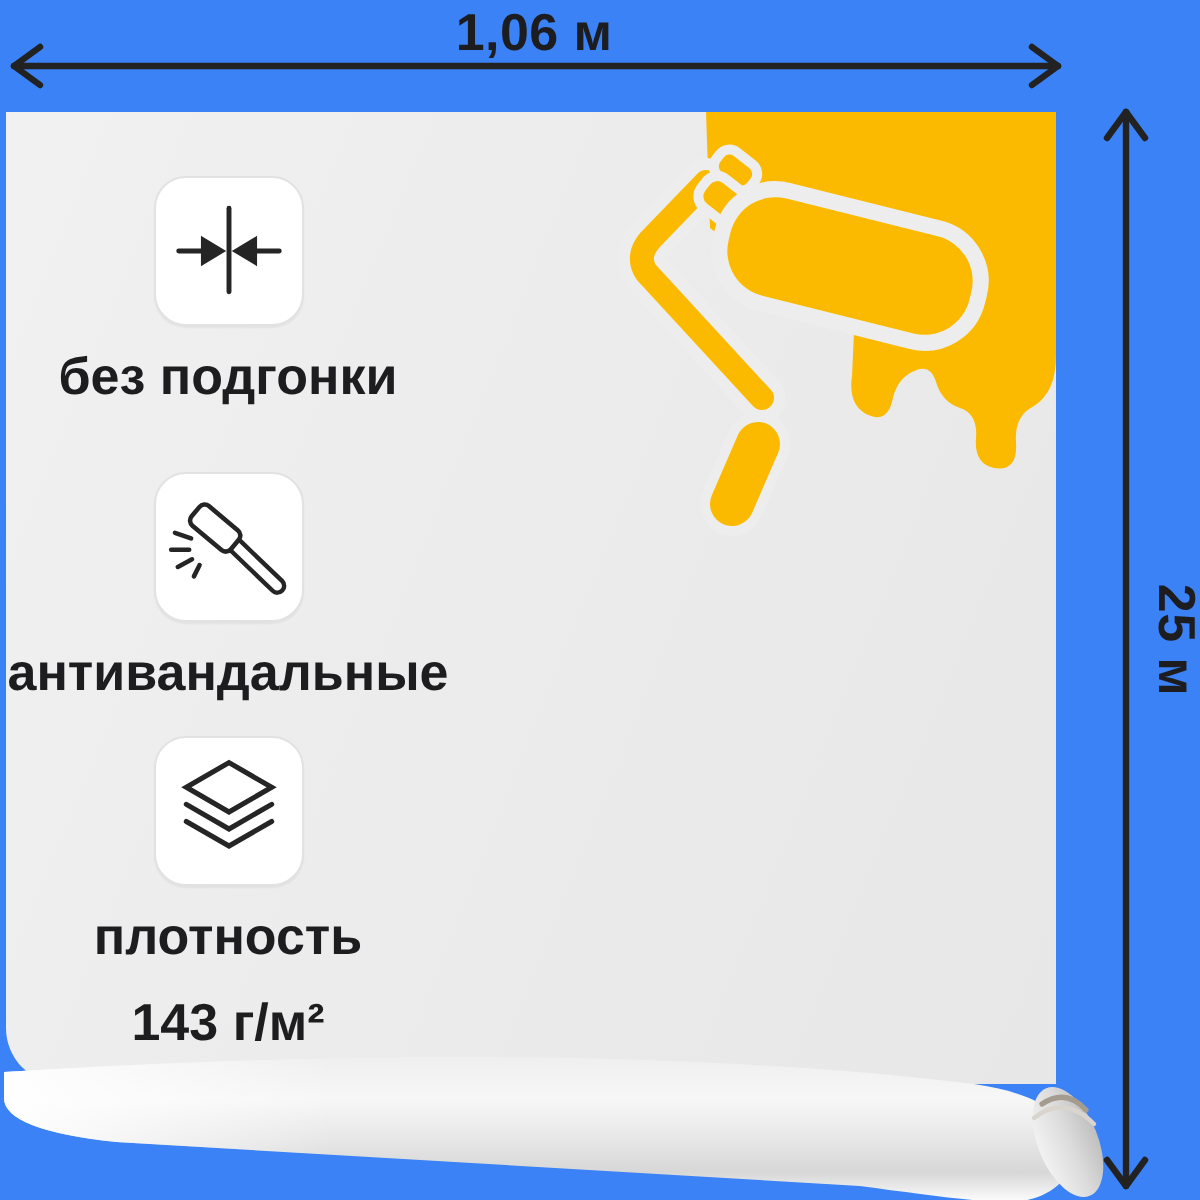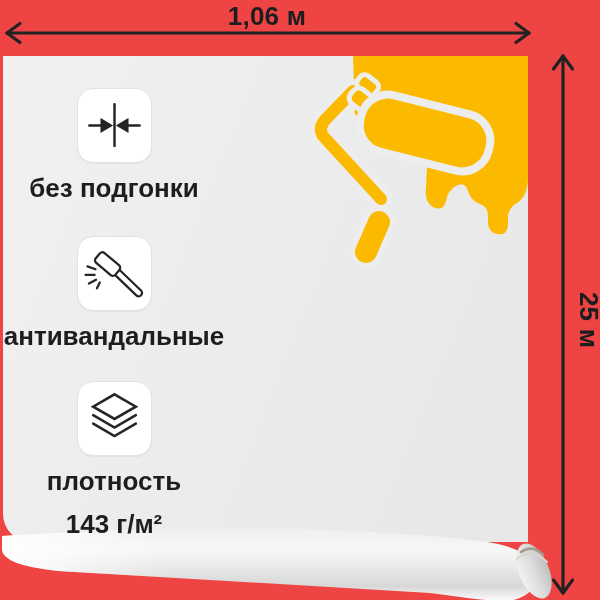--- a/index.html
+++ b/index.html
@@ -1,18 +1,18 @@
 <!DOCTYPE html>
 <html><head>
 <meta charset="utf-8">
 <style>
   html,body{margin:0;padding:0;background:#ffffff;}
   #stage{
     position:relative;width:600px;height:600px;overflow:hidden;
-    background:#ef4444;
+    background:#3b82f6;
     font-family:"Liberation Sans", sans-serif;
     color:#1d1d1f;
   }
   
   .dim-label{
     position:absolute;font-size:26px;font-weight:700;color:#1d1d1f;
     white-space:nowrap;letter-spacing:.2px;
   }
   #top-dim-label{left:267px;top:1px;transform:translateX(-50%);}
   #side-dim-label{left:588px;top:320px;transform:translate(-50%,-50%) rotate(90deg);}
@@ -30,21 +30,21 @@
     border:1px solid #e2e2e2;border-radius:16px;
     box-shadow:0 1px 1px rgba(0,0,0,.05);
     display:flex;align-items:center;justify-content:center;box-sizing:border-box;
   }
   .feature-label{
     margin-top:12px;font-size:26px;font-weight:700;line-height:27px;color:#1d1d1f;
     white-space:nowrap;
   }
   #feature-1{top:88px;}
   #feature-2{top:236px;}
-  #feature-3{top:381px;}
+  #feature-3{top:368px;}
   .abs{position:absolute;}
 </style>
 </head>
 <body>
 
 <div id="stage">
 
   <div class="dim-label" id="top-dim-label">1,06 м</div>
   <svg class="dim-arrow" style="left:0;top:0;" width="600" height="50" viewBox="0 0 600 50">
     <g stroke="#222222" stroke-width="3.2" fill="none" stroke-linecap="round" stroke-linejoin="round">

